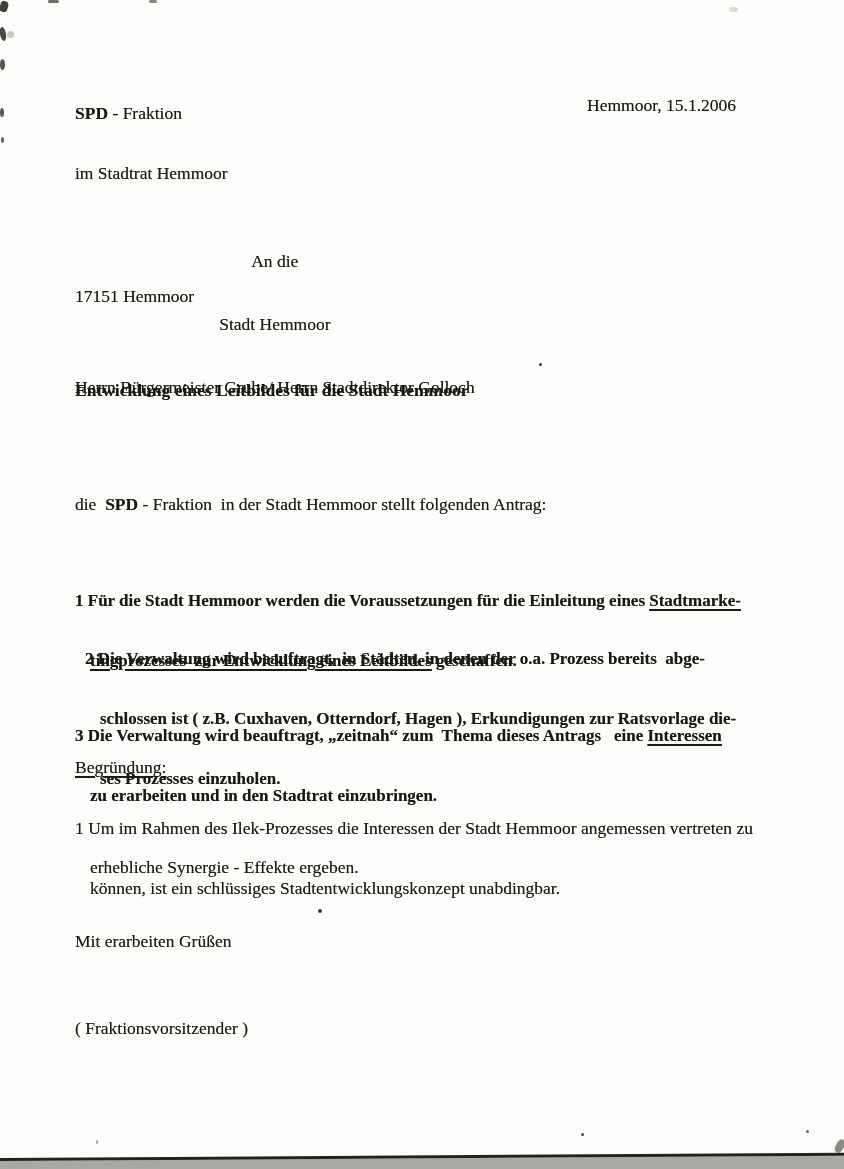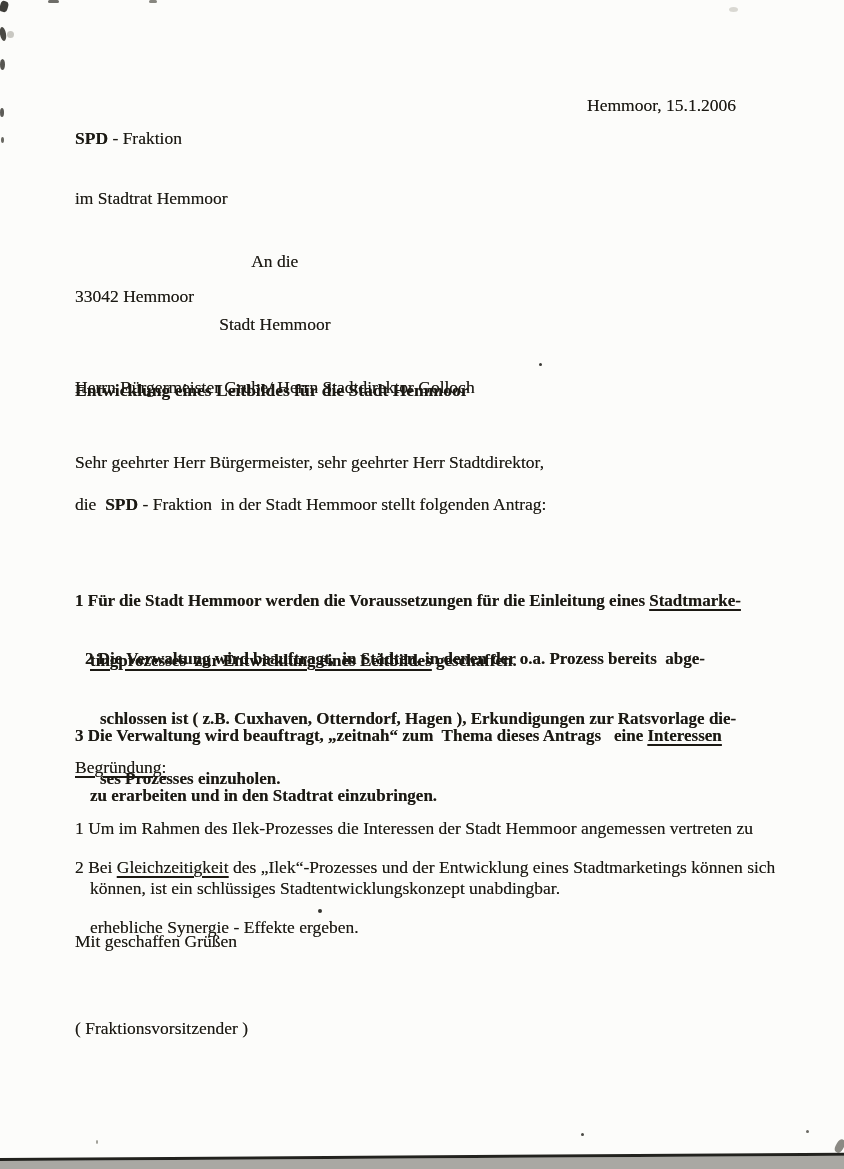--- a/index.html
+++ b/index.html
@@ -24,37 +24,36 @@
   .scan-band{position:absolute;left:-6px;top:1161px;width:860px;height:14px;
     background:#a9a8a3;transform:rotate(-0.35deg);transform-origin:left top;}
   .scan-line{position:absolute;left:-6px;top:1158px;width:860px;height:3px;
     background:#22221e;transform:rotate(-0.35deg);transform-origin:left top;}
 </style>
 </head>
 <body>
 
 <div class="page">
 
-  <div class="abs t" style="left:75px;top:88px;">
+  <div class="abs t" style="left:75px;top:63px;">
     <div><span class="b">SPD</span><span> - Fraktion</span></div>
     <div>im Stadtrat Hemmoor</div>
   </div>
 
   <div class="abs t" style="left:587px;top:95px;">Hemmoor, 15.1.2006</div>
 
   <div class="abs t" style="left:75px;top:209px;line-height:21px;text-align:center;">
     <div>An die</div>
     <div>Stadt Hemmoor</div>
     <div>Herrn Bürgermeister Grube/ Herrn Stadtdirektor Golloch</div>
   </div>
-  <div class="abs t" style="left:75px;top:286px;">33042 Hemmoor</div>
+  <div class="abs t" style="left:75px;top:286px;">17151 Hemmoor</div>
 
   <div class="abs t b" style="left:75px;top:380px;">Entwicklung eines Leitbildes für die Stadt Hemmoor</div>
 
-  <div class="abs t" style="left:75px;top:452px;">Sehr geehrter Herr Bürgermeister, sehr geehrter Herr Stadtdirektor,</div>
 
   <div class="abs t" style="left:75px;top:494px;"><span>die  </span><span class="b">SPD</span><span> - Fraktion  in der Stadt Hemmoor stellt folgenden Antrag:</span></div>
 
   <div class="abs motion" style="left:75px;top:551px;">
     <div><span>1 Für die Stadt Hemmoor werden die Voraussetzungen für die Einleitung eines </span><span class="u">Stadtmarke-</span><span></span></div>
     <div class="cont"><span></span><span class="u">tingprozesses  zur Entwicklung eines Leitbildes</span><span> geschaffen.</span></div>
   </div>
 
   <div class="abs motion" style="left:75px;top:609px;margin-left:10px;">
     <div><span>2 Die Verwaltung wird beauftragt,  in Städten, in denen der o.a. Prozess bereits  abge-</span></div>
@@ -68,25 +67,24 @@
   </div>
 
   <div class="abs t" style="left:75px;top:757px;"><span class="u">Begründung:</span></div>
 
   <div class="abs t" style="left:75px;top:778px;">
     <div><span>1 Um im Rahmen des Ilek-Prozesses die Interessen der Stadt Hemmoor angemessen vertreten zu</span></div>
     <div class="cont"><span>können, ist ein schlüssiges Stadtentwicklungskonzept unabdingbar.</span></div>
   </div>
 
   <div class="abs t" style="left:75px;top:817px;">
-    <div><span>2 Bei </span><span class="u">Gleichzeitigkeit</span><span> des „Ilek“-Prozesses und der Entwicklung eines Stadtmarketings können sich</span></div>
     <div class="cont"><span>erhebliche Synergie - Effekte ergeben.</span></div>
   </div>
 
-  <div class="abs t" style="left:75px;top:931px;">Mit geschaffen Grüßen</div>
+  <div class="abs t" style="left:75px;top:931px;">Mit erarbeiten Grüßen</div>
 
   <div class="abs t" style="left:75px;top:1010px;margin-top:8px;">( Fraktionsvorsitzender )</div>
 
   <div class="speck" style="left:0;top:1px;width:8px;height:11px;background:#3f3e39;border-radius:40%;transform:rotate(15deg);"></div>
   <div class="speck" style="left:0;top:27px;width:6px;height:14px;background:#4a4944;border-radius:50%;transform:rotate(-10deg);"></div>
   <div class="speck" style="left:7px;top:31px;width:7px;height:7px;background:#c9c8c2;border-radius:50%;"></div>
   <div class="speck" style="left:0;top:59px;width:5px;height:11px;background:#565550;border-radius:50%;"></div>
   <div class="speck" style="left:0;top:108px;width:4px;height:9px;background:#5d5c57;border-radius:50%;"></div>
   <div class="speck" style="left:1px;top:137px;width:3px;height:6px;background:#6a6963;border-radius:50%;"></div>
   <div class="speck" style="left:48px;top:0;width:11px;height:3px;background:#6e6d68;border-radius:2px;"></div>

